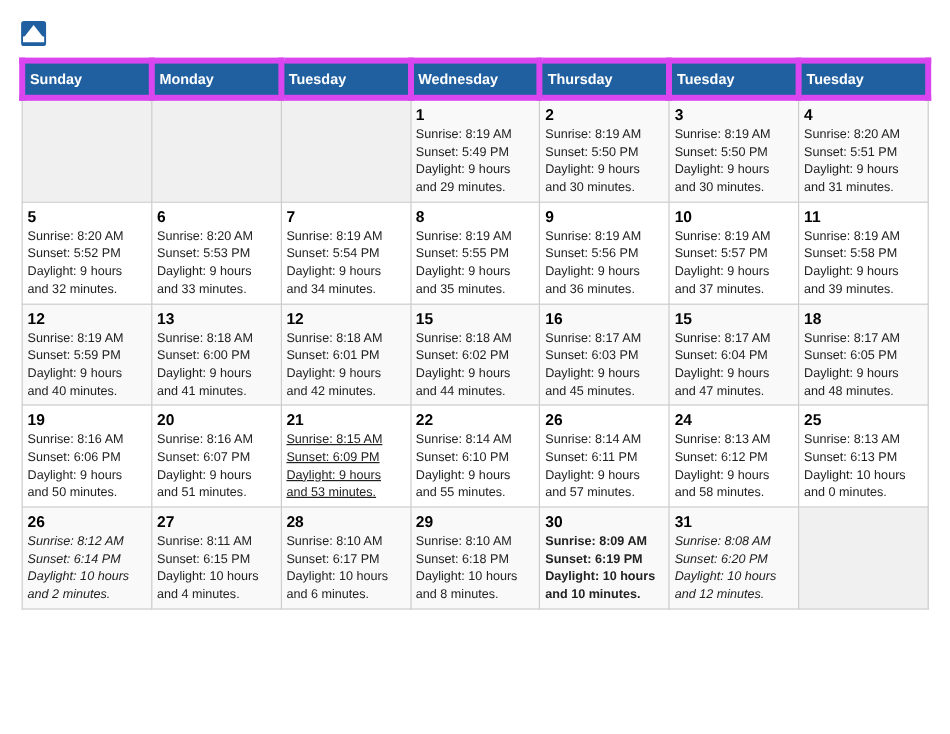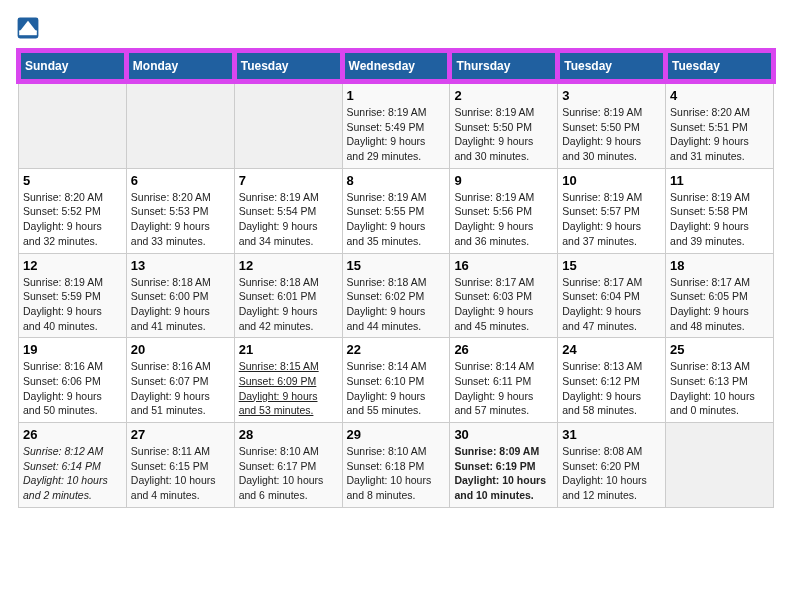--- a/index.html
+++ b/index.html
@@ -339,21 +339,21 @@
         </td>
         <td>
           <span class="day-num">30</span>
           <div class="day-info" style="white-space: pre-line; font-weight: bold;">Sunrise: 8:09 AM
 Sunset: 6:19 PM
 Daylight: 10 hours
 and 10 minutes.</div>
         </td>
         <td>
           <span class="day-num">31</span>
-          <div class="day-info" style="white-space: pre-line;">Sunrise: 8:08 AM
+          <div class="day-info" style="white-space: pre-line; font-style: italic;">Sunrise: 8:08 AM
 Sunset: 6:20 PM
 Daylight: 10 hours
 and 12 minutes.</div>
         </td>
         <td class="empty"></td>
       </tr>
     </tbody>
 </table>
 
 </body></html>

